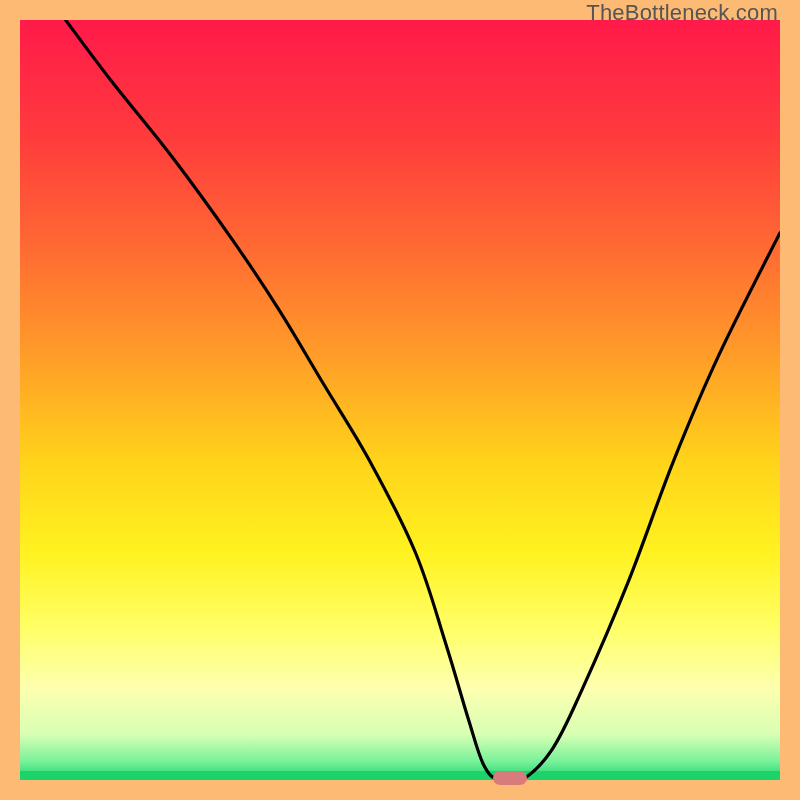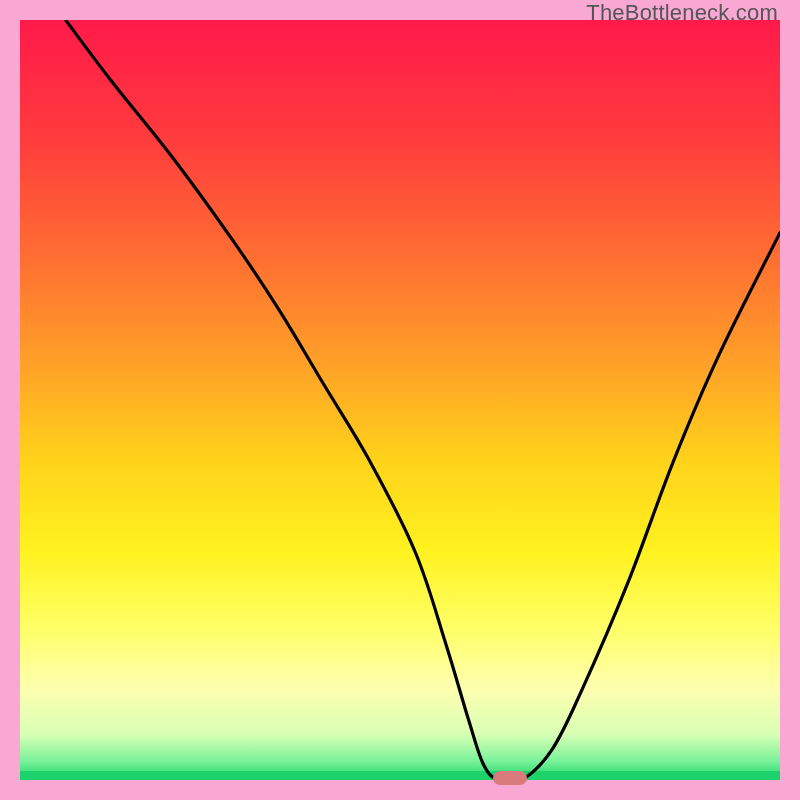--- a/index.html
+++ b/index.html
@@ -10,21 +10,21 @@
     background: #000;
     overflow: hidden;
     font-family: Arial, Helvetica, sans-serif;
   }
   .frame {
     position: absolute;
     left: 0;
     top: 0;
     width: 800px;
     height: 800px;
-    background: #f9a8d4;
+    background: #fdba74;
   }
   .plot-area {
     position: absolute;
     left: 20px;
     top: 20px;
     width: 760px;
     height: 760px;
   }
   .watermark {
     position: absolute;

